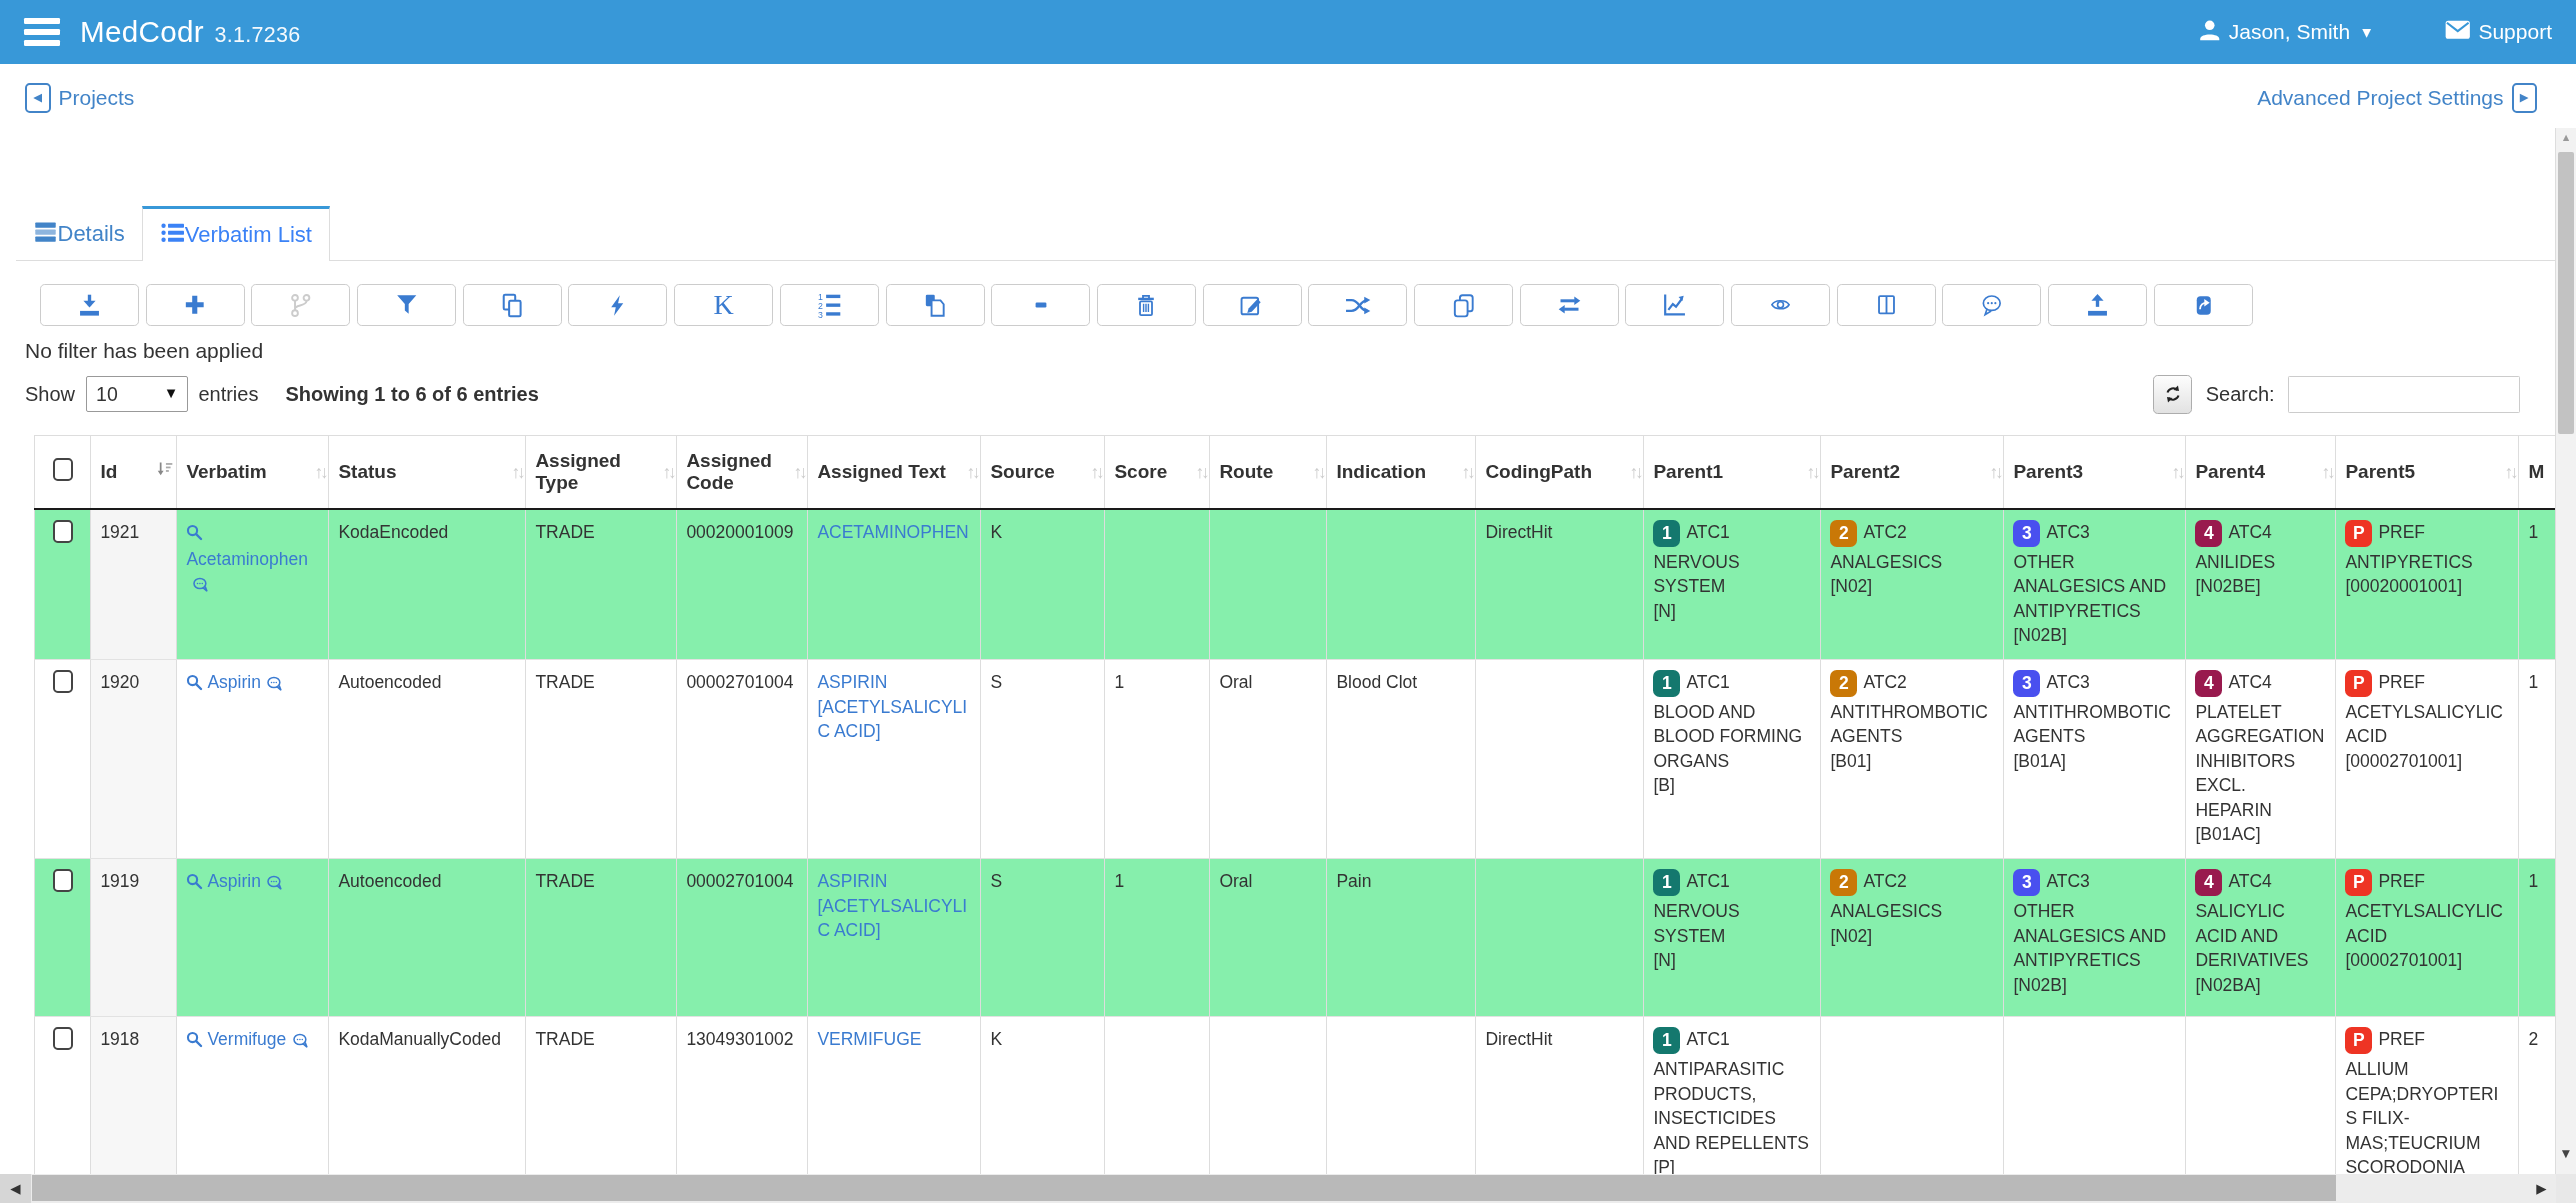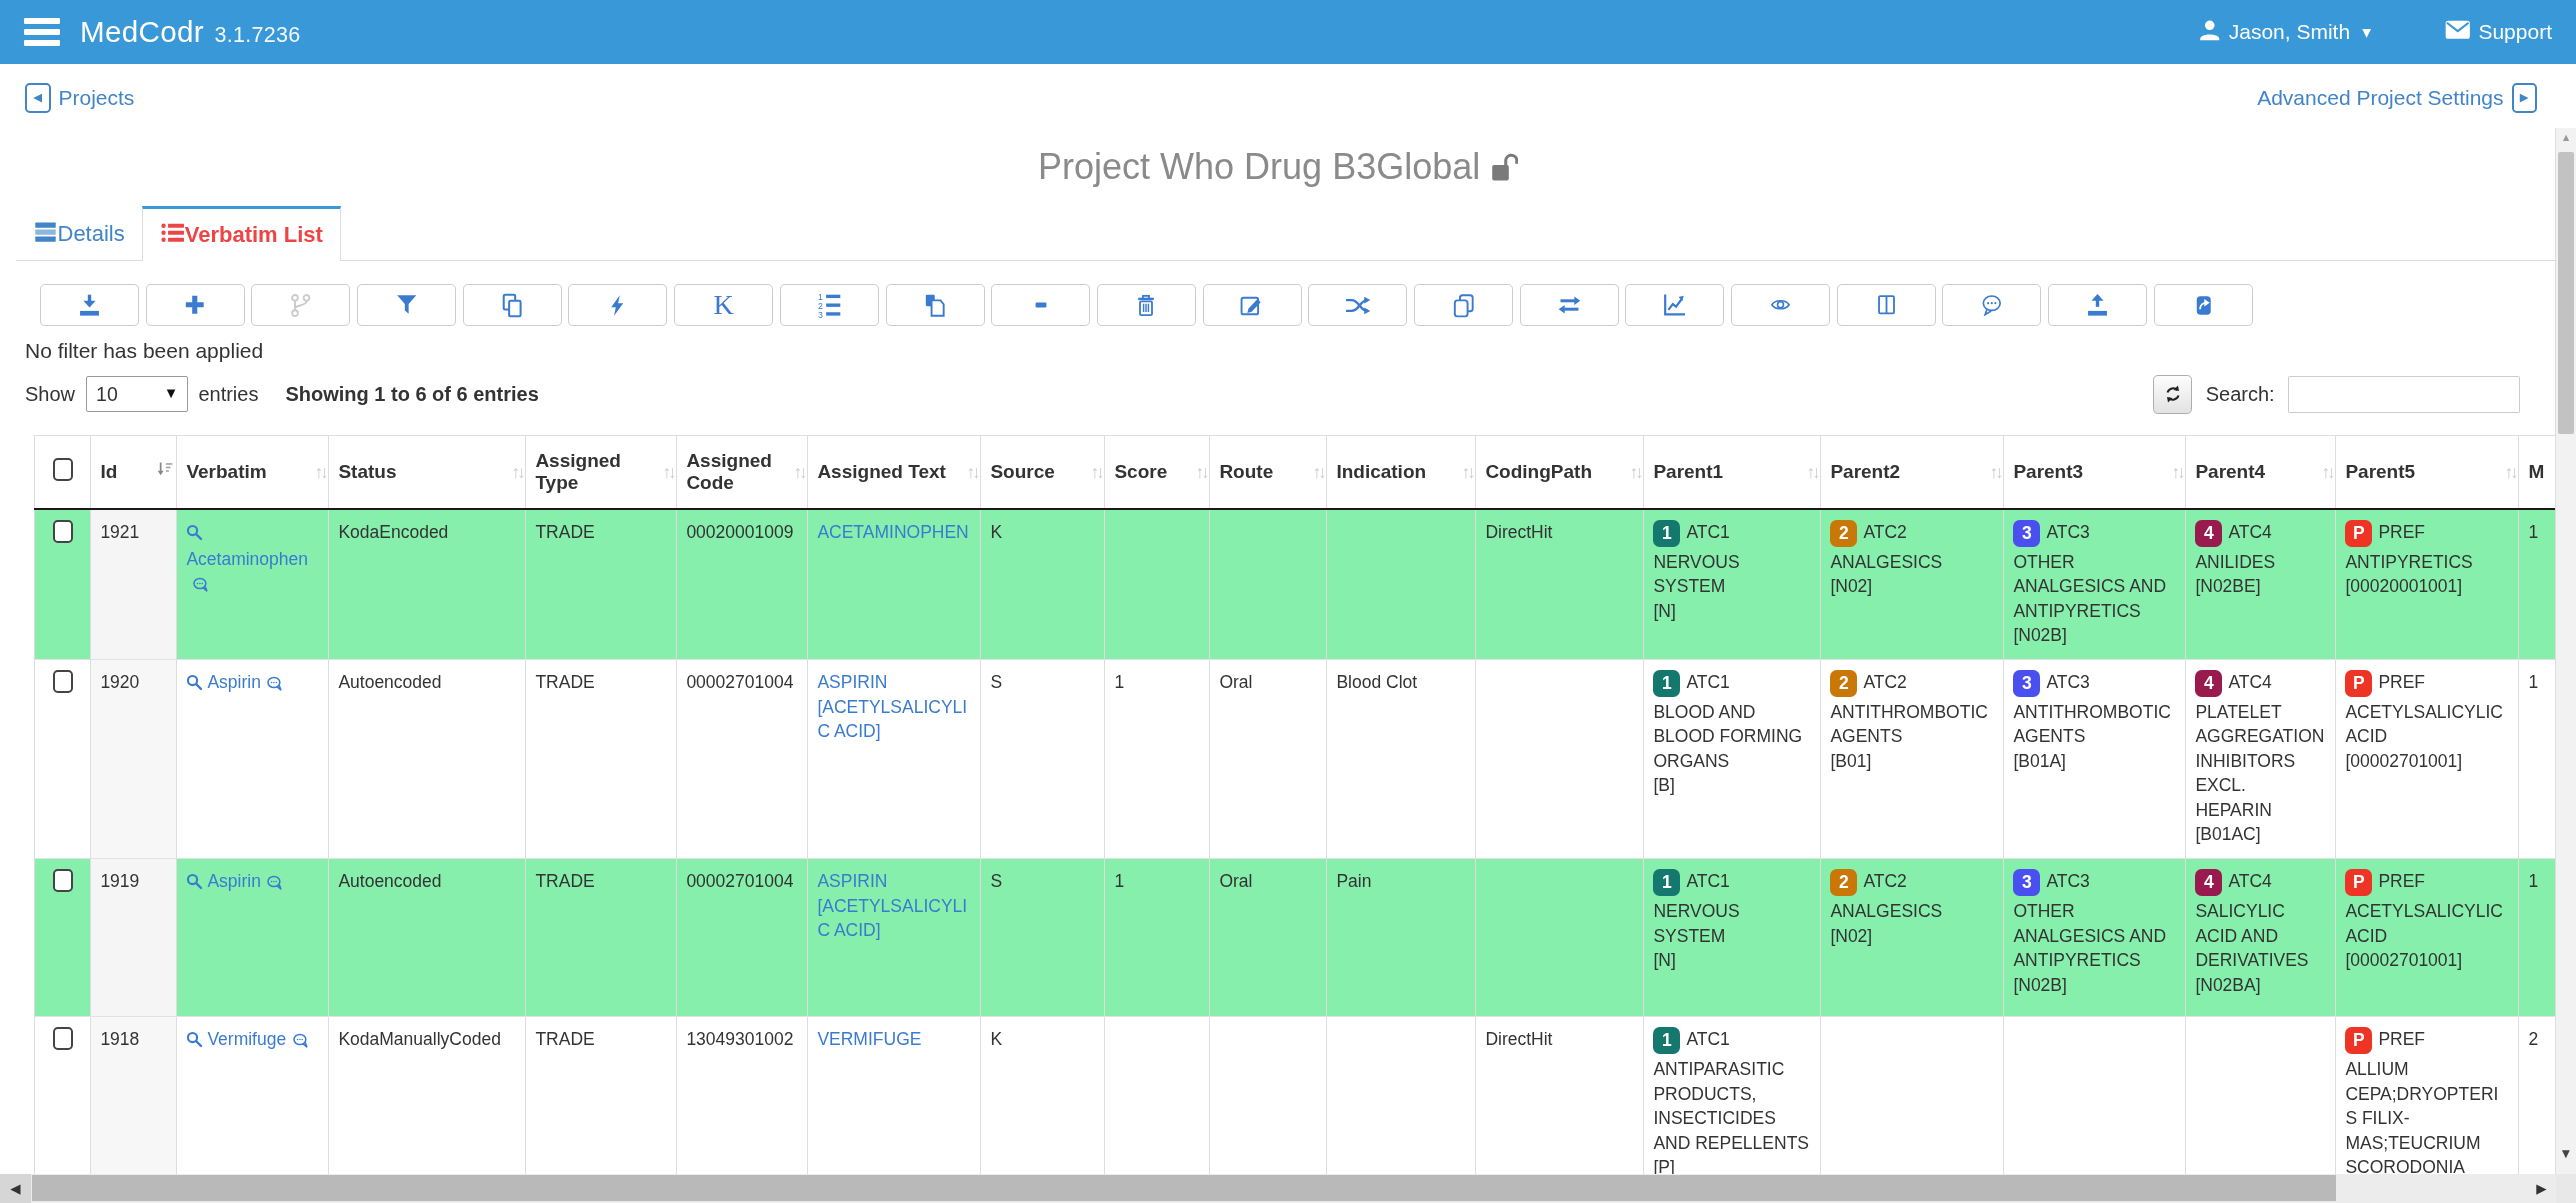--- a/index.html
+++ b/index.html
@@ -23,21 +23,21 @@
   .crumb-right{right:39px;}
   .sqicon{display:inline-flex;align-items:center;justify-content:center;width:21.5px;height:25.5px;border:2px solid #4284c8;border-radius:4.7px;font-size:11.4px;line-height:1;}
 
   
   .title{position:absolute;top:146px;left:0;width:2556px;text-align:center;font-size:36px;font-weight:400;color:#8a8a8a;margin:0;}
   .title svg{vertical-align:-4px;margin-left:10.7px;}
 
   
   .tabbar{position:absolute;top:207px;left:16px;width:2540px;height:54px;border-bottom:1.3px solid #ddd;display:flex;align-items:flex-end;box-sizing:border-box;}
   .tab{display:inline-flex;align-items:center;gap:1px;height:52px;padding:0 17.5px;font-size:22px;color:#4284c8;cursor:pointer;box-sizing:border-box;}
-  .tab.active{color:#ef4444;font-weight:bold;background:#fff;border-top:3.4px solid #3898d8;border-left:0.7px solid #ddd;border-right:0.7px solid #ddd;margin-bottom:-1.3px;height:55px;}
+  .tab.active{color:#3b82f6;font-weight:normal;background:#fff;border-top:3.4px solid #3898d8;border-left:0.7px solid #ddd;border-right:0.7px solid #ddd;margin-bottom:-1.3px;height:55px;}
 
   
   .toolbar{position:absolute;top:284px;left:40px;display:flex;gap:6.7px;}
   .tb{width:99px;height:42px;background:#fff;border:1.3px solid #ccc;border-radius:4.7px;display:flex;align-items:center;justify-content:center;color:#3a7bd0;cursor:pointer;padding:0;}
   .tb.disabled{color:#ccc;cursor:default;}
   .tb svg{display:block;}
   .koda{font-family:"Liberation Serif","DejaVu Serif",serif;font-size:28px;color:#3a7bd0;}
 
   
   .filter-note{position:absolute;top:339px;left:25px;font-size:21px;color:#333;}
@@ -123,26 +123,20 @@
     <a class="crumb crumb-left">
       <span class="sqicon">◀</span>
       <span>Projects</span>
     </a>
     <a class="crumb crumb-right">
       <span>Advanced Project Settings</span>
       <span class="sqicon">▶</span>
     </a>
   </div>
 
-  <h1 class="title">
-    <span>Project Who Drug B3Global</span><svg width="27" height="31" viewBox="0 0 44 48">
-        <path d="M24 22v-9a9 9 0 0 1 18 0v5" fill="none" stroke="#7a7a7a" stroke-width="5"></path>
-        <rect x="2" y="20" width="27" height="25" rx="3" fill="#7a7a7a"></rect>
-      </svg>
-  </h1>
 
   <div class="tabbar">
     <div class="tab">
       <span><svg width="23" height="23" viewBox="0 0 36 36" fill="currentColor">
             <rect x="2" y="4" width="32" height="8" rx="1"></rect>
             <rect x="2" y="15" width="32" height="8" rx="1" opacity=".6"></rect>
             <rect x="2" y="26" width="32" height="8" rx="1"></rect>
           </svg></span>
       <span>Details</span>
     </div>

